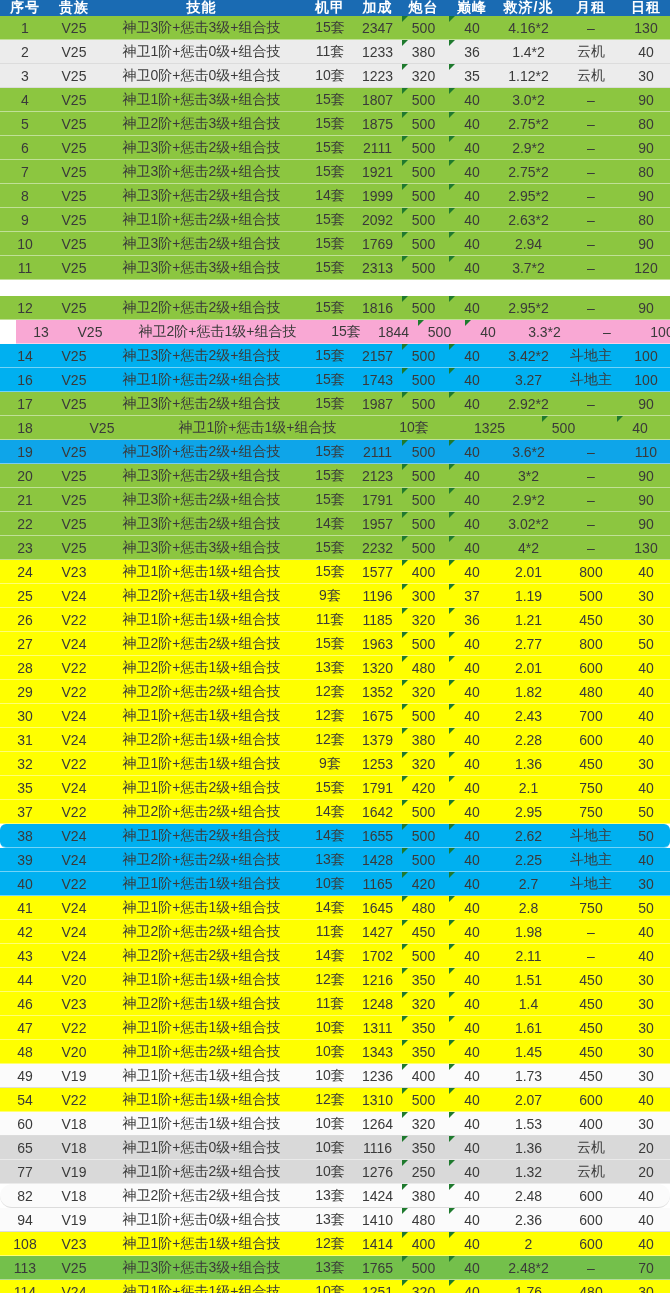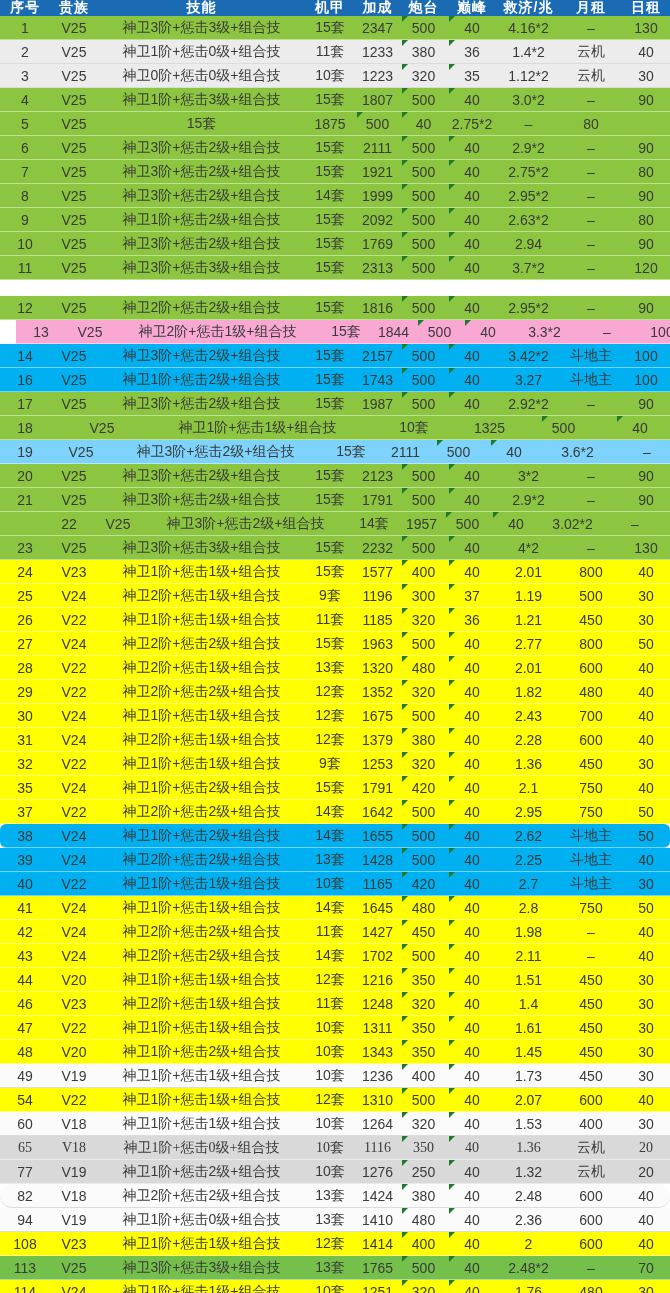--- a/index.html
+++ b/index.html
@@ -117,20 +117,21 @@
           <span class="marker"></span>
           <span>40</span>
         </div>
     <div class="cell">3.0*2</div>
     <div class="cell">–</div>
     <div class="cell">90</div>
   </div>
       <div class="row" style="background: rgb(140, 198, 64);">
     <div class="cell">5</div>
     <div class="cell">V25</div>
+    <div class="cell">神卫2阶+惩击3级+组合技</div>
     <div class="cell">15套</div>
     <div class="cell">1875</div>
     <div class="cell">
           <span class="marker"></span>
           <span>500</span>
         </div>
     <div class="cell">
           <span class="marker"></span>
           <span>40</span>
         </div>
@@ -347,21 +348,21 @@
           <span>500</span>
         </div>
     <div class="cell">
           <span class="marker"></span>
           <span>40</span>
         </div>
     <div class="cell">1.9*2</div>
     <div class="cell">–</div>
     <div class="cell">50</div>
   </div>
-      <div class="row" style="background: #7dd3fc; gap: 7px;">
+      <div class="row" style="background: #0ea5e9;">
     <div class="cell">19</div>
     <div class="cell">V25</div>
     <div class="cell">神卫3阶+惩击2级+组合技</div>
     <div class="cell">15套</div>
     <div class="cell">2111</div>
     <div class="cell">
           <span class="marker"></span>
           <span>500</span>
         </div>
     <div class="cell">
@@ -401,21 +402,21 @@
           <span>500</span>
         </div>
     <div class="cell">
           <span class="marker"></span>
           <span>40</span>
         </div>
     <div class="cell">2.9*2</div>
     <div class="cell">–</div>
     <div class="cell">90</div>
   </div>
-      <div class="row" style="background: rgb(140, 198, 64); padding-left: 44px;">
+      <div class="row" style="background: rgb(140, 198, 64);">
     <div class="cell">22</div>
     <div class="cell">V25</div>
     <div class="cell">神卫3阶+惩击2级+组合技</div>
     <div class="cell">14套</div>
     <div class="cell">1957</div>
     <div class="cell">
           <span class="marker"></span>
           <span>500</span>
         </div>
     <div class="cell">
@@ -869,21 +870,21 @@
           <span>320</span>
         </div>
     <div class="cell">
           <span class="marker"></span>
           <span>40</span>
         </div>
     <div class="cell">1.53</div>
     <div class="cell">400</div>
     <div class="cell">30</div>
   </div>
-      <div class="row" style="background: rgb(217, 217, 217); font-family: Liberation Serif, serif;">
+      <div class="row" style="background: rgb(217, 217, 217);">
     <div class="cell">65</div>
     <div class="cell">V18</div>
     <div class="cell">神卫1阶+惩击0级+组合技</div>
     <div class="cell">10套</div>
     <div class="cell">1116</div>
     <div class="cell">
           <span class="marker"></span>
           <span>350</span>
         </div>
     <div class="cell">

